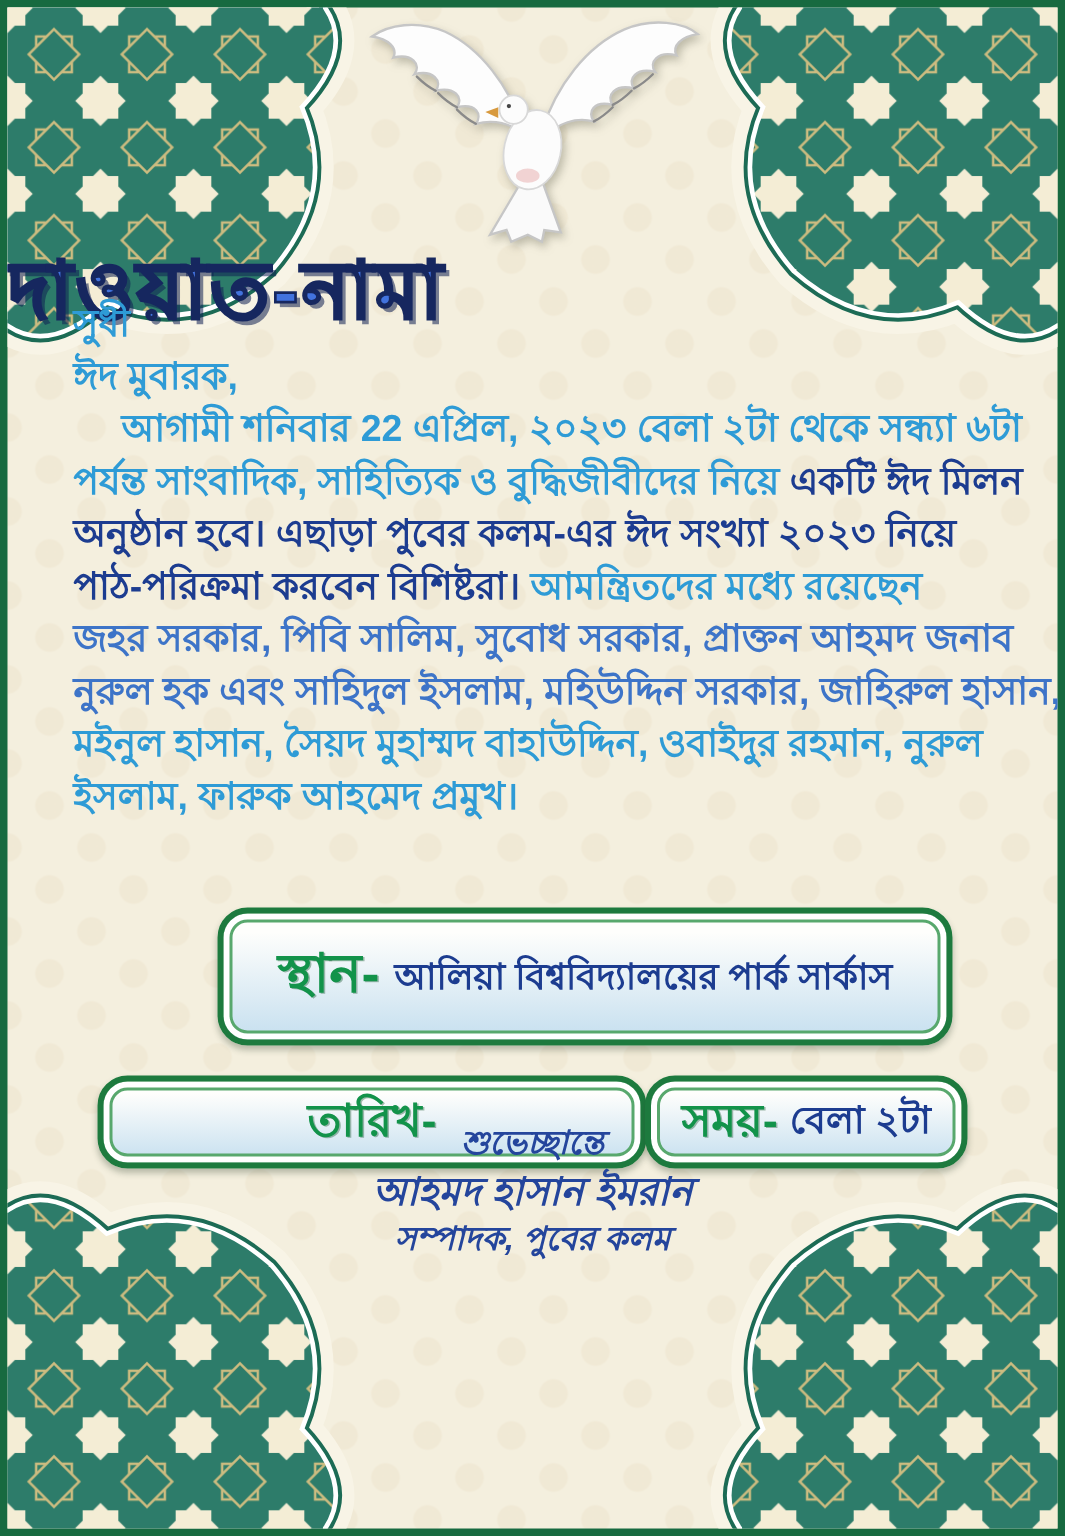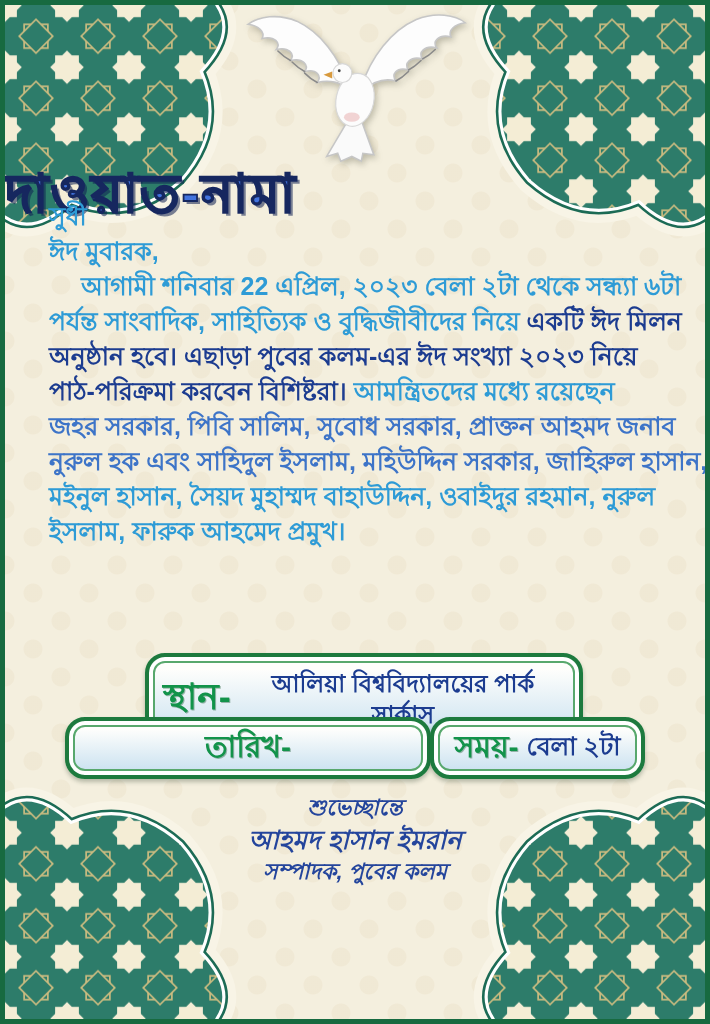--- a/index.html
+++ b/index.html
@@ -36,35 +36,35 @@
   }
   .bline{white-space:nowrap;}
   .bline.indent{padding-left:32px;}
   .gbox{
     position:absolute;box-sizing:border-box;
     border:4px solid #1d7a3e;border-radius:20px;
     box-shadow:inset 0 0 0 4px #ffffff, inset 0 0 0 6px #58a86d, 0 3px 4px rgba(40,60,40,0.3);
     background:linear-gradient(#fefefc 15%, #c9e1f0 95%);
     display:flex;align-items:center;justify-content:center;
   }
-  .venue-box{left:140px;top:600px;width:438px;height:92px;padding:0 14px;gap:10px;margin-top:48px;}
+  .venue-box{left:140px;top:600px;width:490px;height:92px;padding:0 14px;gap:10px;}
   .date-box{left:60px;top:712px;width:366px;height:62px;gap:8px;}
   .time-box{left:425px;top:712px;width:215px;height:62px;gap:8px;}
   .green-label{
     font-weight:bold;color:#12934a;
     text-shadow:1px 1px 0 rgba(0,70,25,0.35);
     flex:0 0 auto;
   }
   .venue-box .green-label{font-size:36px;}
   .date-box .green-label,.time-box .green-label{font-size:30px;}
   .navy-text{color:#1c3c90;font-weight:bold;}
   .venue-lines{font-size:24px;line-height:31px;text-align:center;}
   .box-value{font-size:25px;white-space:nowrap;}
   .signature{
-    position:absolute;top:788px;left:0;width:100%;text-align:center;
+    position:absolute;top:742px;left:0;width:100%;text-align:center;
     color:#24459c;font-weight:bold;font-style:italic;
   }
   .sig-greeting{font-size:22px;line-height:30px;}
   .sig-name{font-size:26px;line-height:34px;}
   .sig-role{font-size:22px;line-height:30px;}
 </style>
 </head>
 <body>
 
 <div class="card">

